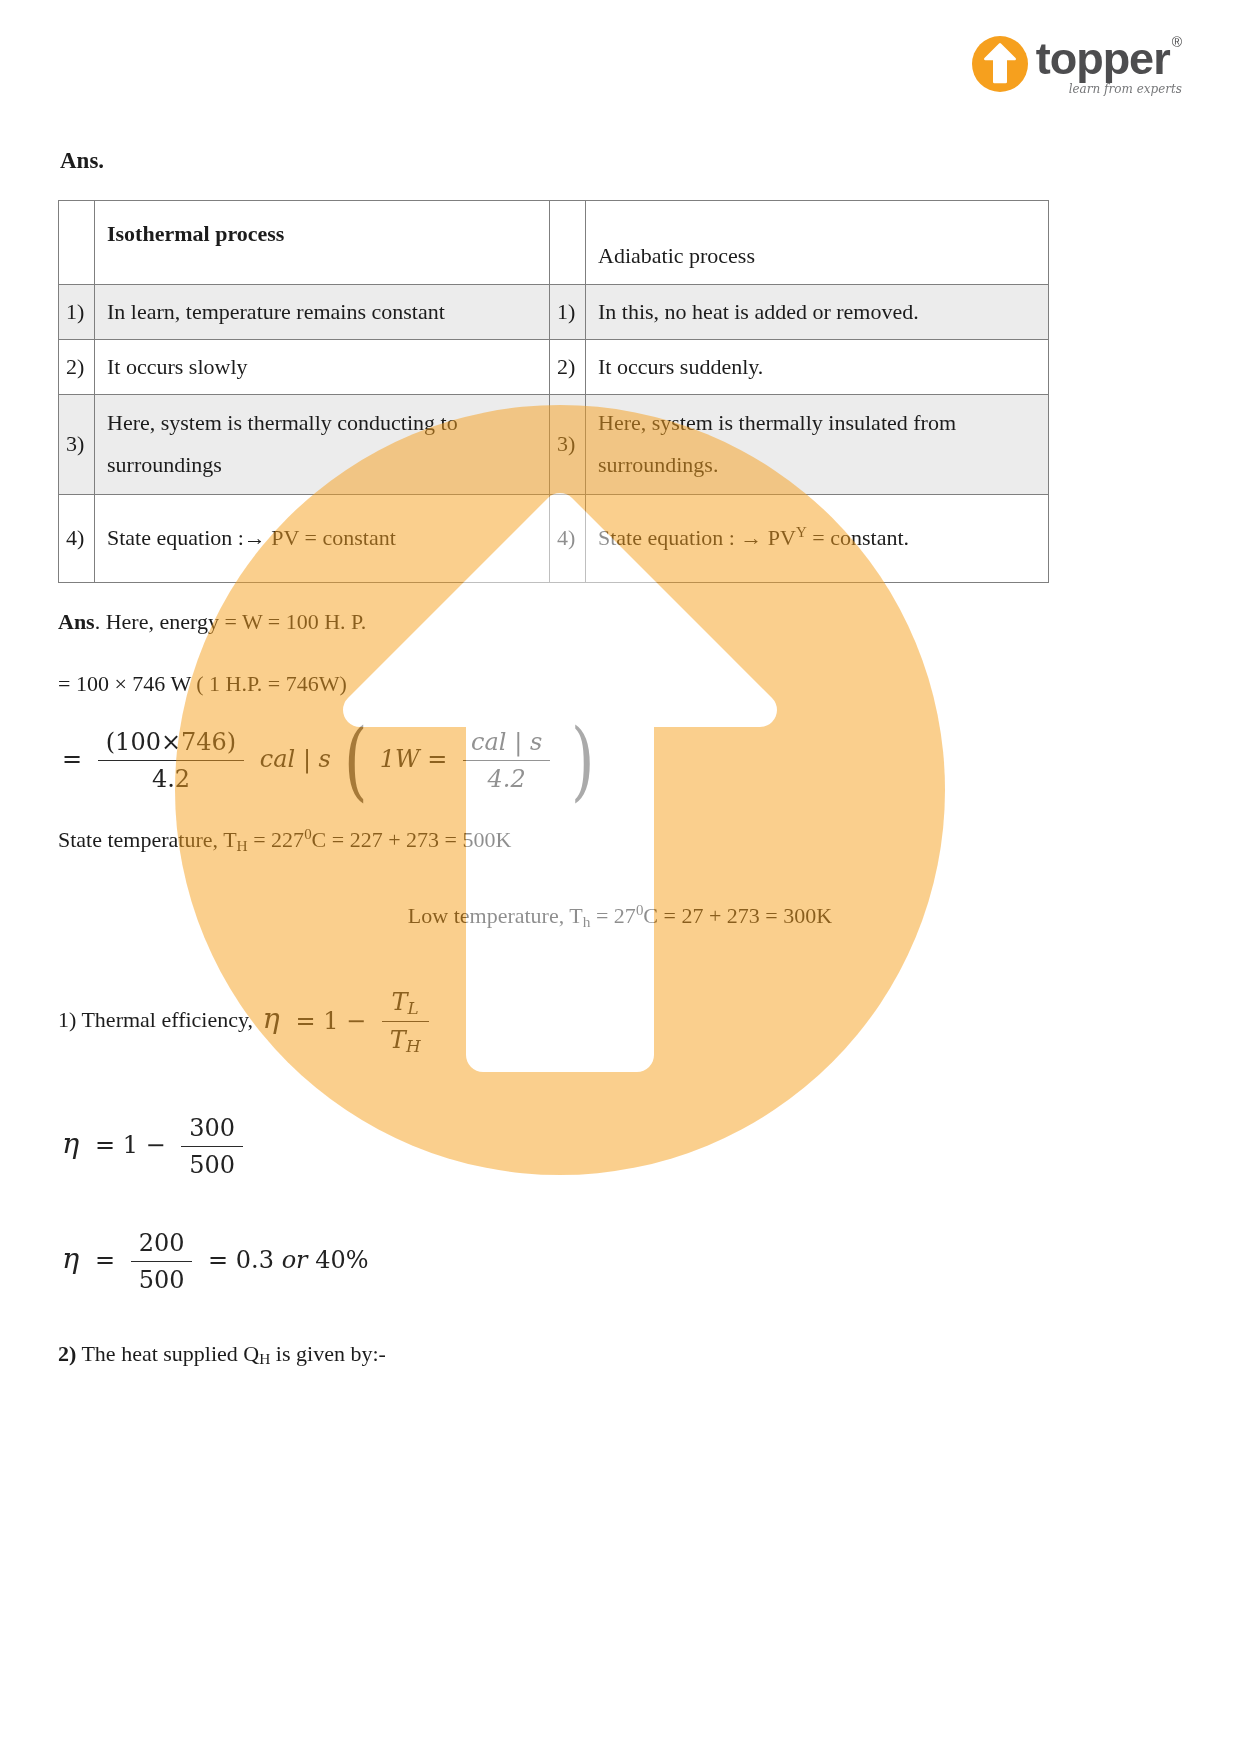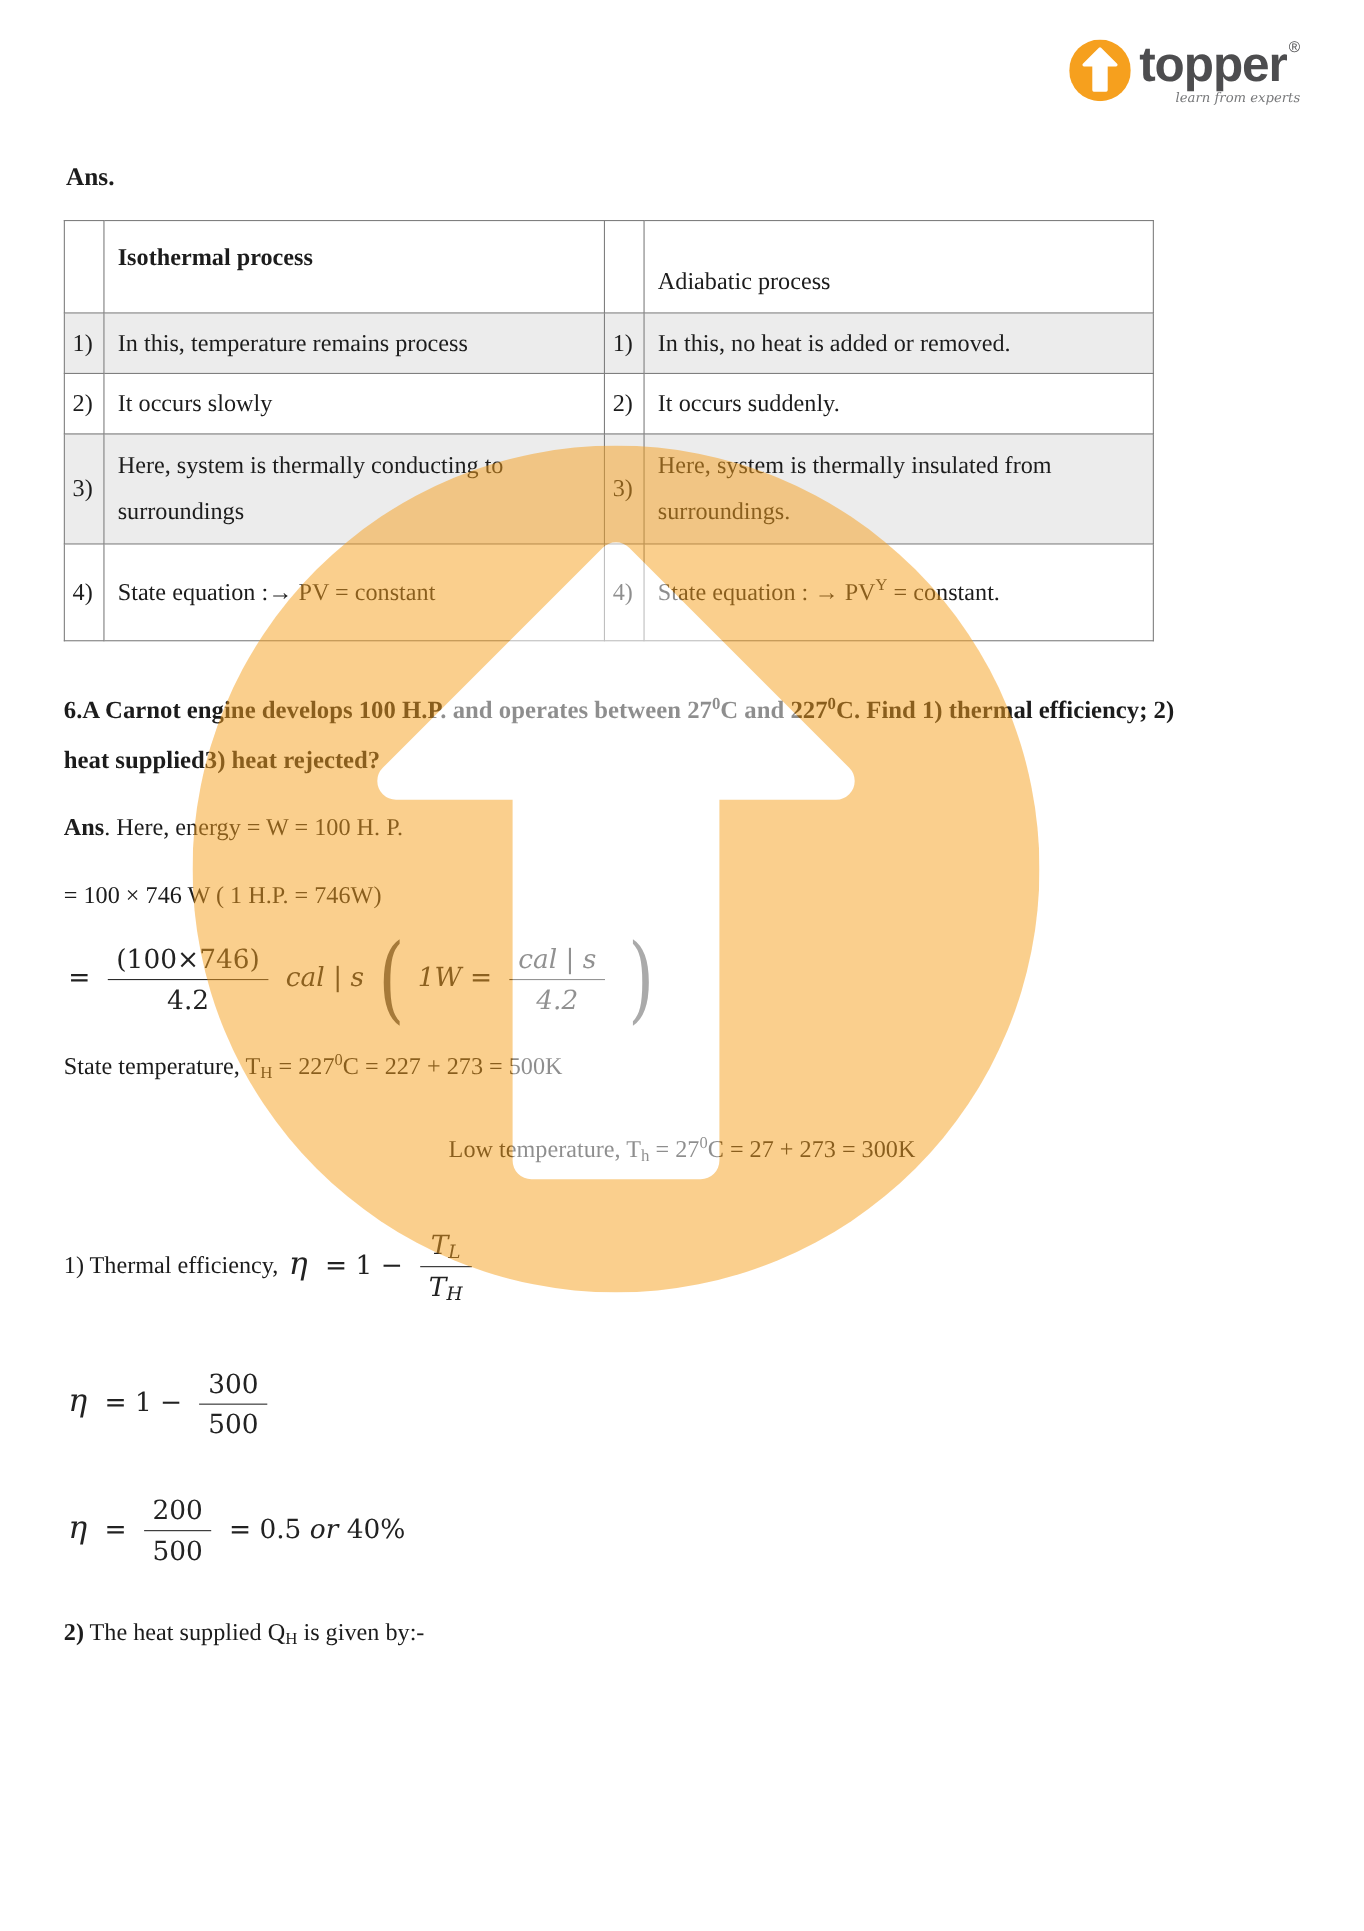--- a/index.html
+++ b/index.html
@@ -117,21 +117,21 @@
     <table class="cmp">
       <tbody>
           <tr class="hdr">
         <td class="numcell"></td>
         <td class="cell-l">Isothermal process</td>
         <td class="numcell"></td>
         <td class="cell-r">Adiabatic process</td>
       </tr>
       <tr class="r1 shaded">
         <td class="numcell">1)</td>
-        <td class="cell-l">In this, temperature remains process</td>
+        <td class="cell-l">In learn, temperature remains constant</td>
         <td class="numcell">1)</td>
         <td class="cell-r">In this, no heat is added or removed.</td>
       </tr>
       <tr class="r2">
         <td class="numcell">2)</td>
         <td class="cell-l">It occurs slowly</td>
         <td class="numcell">2)</td>
         <td class="cell-r">It occurs suddenly.</td>
       </tr>
       <tr class="r3 shaded">
@@ -142,23 +142,20 @@
       </tr>
       <tr class="r4">
         <td class="numcell">4)</td>
         <td class="cell-l">State equation :→ PV = constant</td>
         <td class="numcell">4)</td>
         <td class="cell-r"><span>State equation : → PV</span><span class="sup">Y</span><span> = constant.</span></td>
       </tr>
     </tbody>
       </table>
 
-    <div class="question">
-      <span>6.A Carnot engine develops 100 H.P. and operates between 27</span><span class="sup">0</span><span>C and 227</span><span class="sup">0</span><span>C. Find 1) thermal efficiency; 2) heat supplied3) heat rejected?</span>
-    </div>
 
     <div class="line ans-line">
       <span class="b">Ans</span><span>. Here, energy = W = 100 H. P.</span>
     </div>
 
     <div class="line conv-line">= 100 × 746 W ( 1 H.P. = 746W)</div>
 
     <div class="eq-block">
       <span class="eq">
         <span>=</span>
@@ -197,21 +194,21 @@
         <span>= 1 −</span>
         <span class="frac"><span class="num">300</span><span class="den">500</span></span>
       </span>
     </div>
 
     <div class="eq3-block">
       <span class="eq">
         <span class="eta">η</span>
         <span>=</span>
         <span class="frac"><span class="num">200</span><span class="den">500</span></span>
-        <span>= 0.5</span>
+        <span>= 0.3</span>
         <span class="ital">or</span>
         <span>40%</span>
       </span>
     </div>
 
     <div class="line heat-line">
       <span class="b">2)</span><span> The heat supplied Q</span><span class="sub">H</span><span> is given by:-</span>
     </div>
 
   </div>

